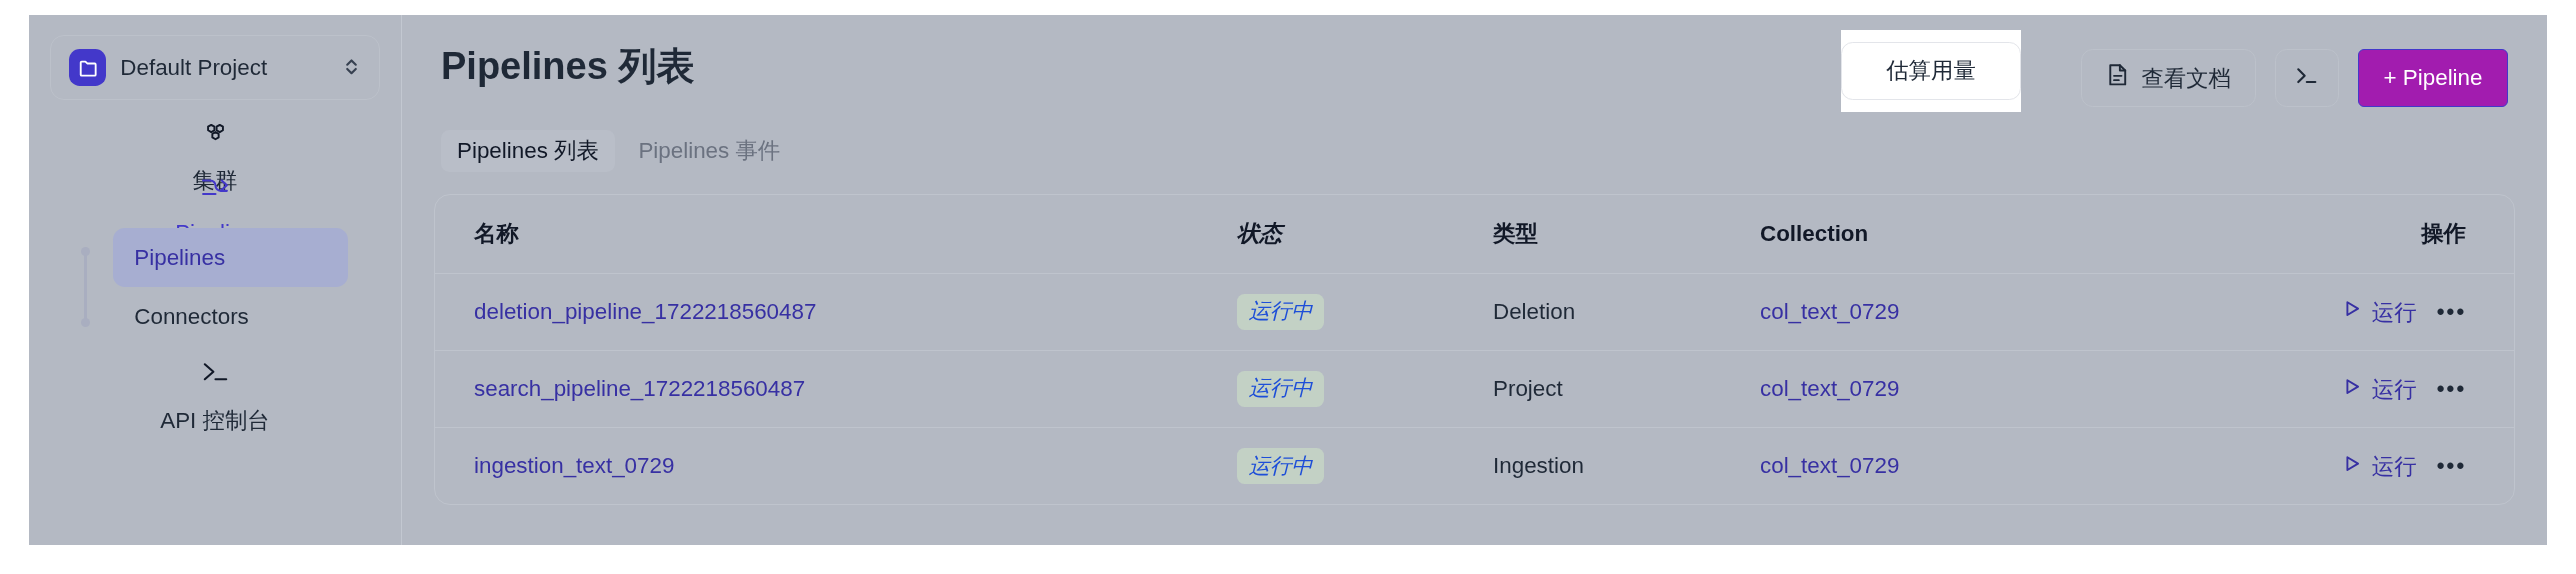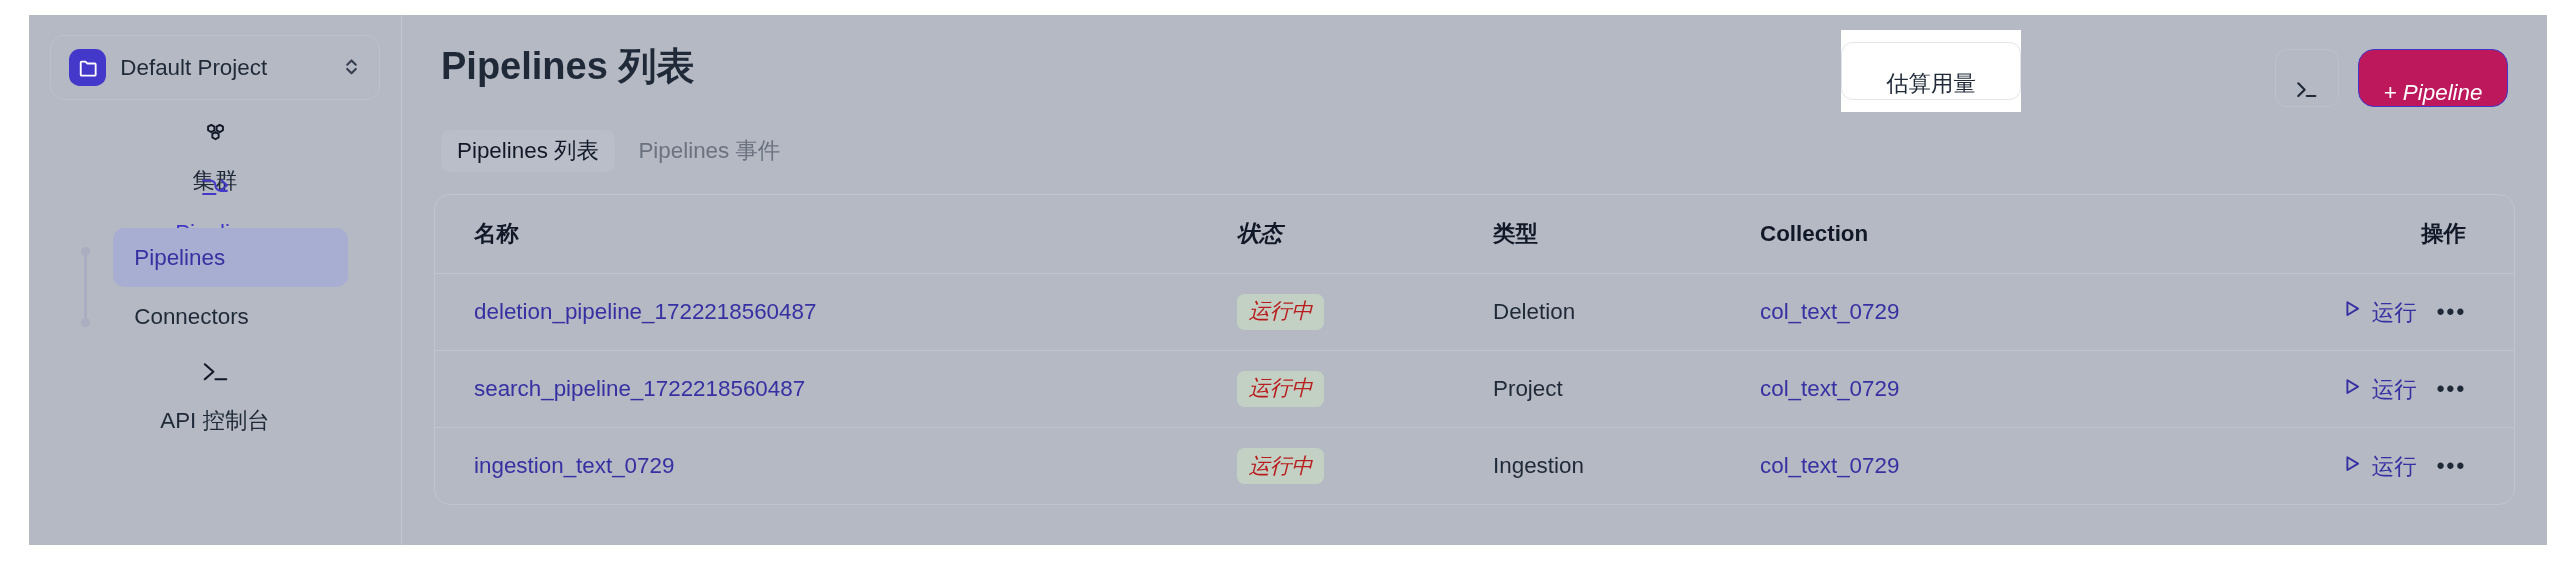--- a/index.html
+++ b/index.html
@@ -152,38 +152,37 @@
     display: flex;
     align-items: center;
     gap: 19px;
     padding-top: 3.2px;
   }
 
   .btn {
     height: 58px;
     border-radius: 11.7px;
     display: flex;
-    align-items: flex-end;
+    align-items: center;
     justify-content: center;
     gap: 11.7px;
     padding: 0 24.5px;
     box-sizing: border-box;
     font-size: 22.4px;
     white-space: nowrap;
     border: 1.6px solid #bcc1ca;
     color: #1f2937;
     background: transparent;
   }
   .btn.icon-only { padding: 0 18px; }
   .btn.primary {
-    background: #be185d;
+    background: #a21caf;
     border-color: #4338ca;
     color: #ffffff;
-    border-radius: 16px;
-    font-style: italic;
+    border-radius: 6px;
   }
 
   
   #spotlight {
     position: absolute;
     left: 1841px;
     top: 30px;
     width: 180px;
     height: 82px;
     background: #ffffff;
@@ -249,21 +248,21 @@
   .col-type   { width: 267px; }
   .col-coll   { width: 533px; }
   .col-ops    { text-align: right; padding-right: 48px !important; }
 
   .link { color: #3730a3; }
   .badge {
     display: inline-flex;
     align-items: center;
     justify-content: center;
     background: #c3d1c5;
-    color: #b91c1c;
+    color: #1d4ed8;
     border-radius: 7.5px;
     padding: 5.3px 11.7px;
     font-size: 21.3px;
     line-height: 1.2;
   }
   .ops {
     display: flex;
     align-items: center;
     justify-content: flex-end;
     gap: 20px;
@@ -355,20 +354,31 @@
 
     <div id="page-header">
       <div id="page-title">Pipelines 列表</div>
 
       <div id="header-actions">
 
         <div class="btn" style="visibility:hidden;">
           <span>估算用量</span>
         </div>
 
+        <div class="btn">
+          <span>
+            <svg width="23.5" height="25.6" viewBox="0 0 22 24" fill="none" stroke="#1f2937" stroke-width="1.8" stroke-linecap="round" stroke-linejoin="round">
+              <path d="M4 3 H13 L18 8 V21 H4 Z"></path>
+              <polyline points="13,3 13,8 18,8"></polyline>
+              <path d="M7.5 13 H14.5"></path>
+              <path d="M7.5 17 H12"></path>
+            </svg>
+          </span>
+          <span>查看文档</span>
+        </div>
 
         <div class="btn icon-only">
           <span>
             <svg width="25.6" height="21.3" viewBox="0 0 24 20" fill="none" stroke="#1f2937" stroke-width="2" stroke-linecap="round" stroke-linejoin="round">
               <polyline points="4,4 10,10 4,16"></polyline>
               <path d="M12 16 H20"></path>
             </svg>
           </span>
         </div>
 

